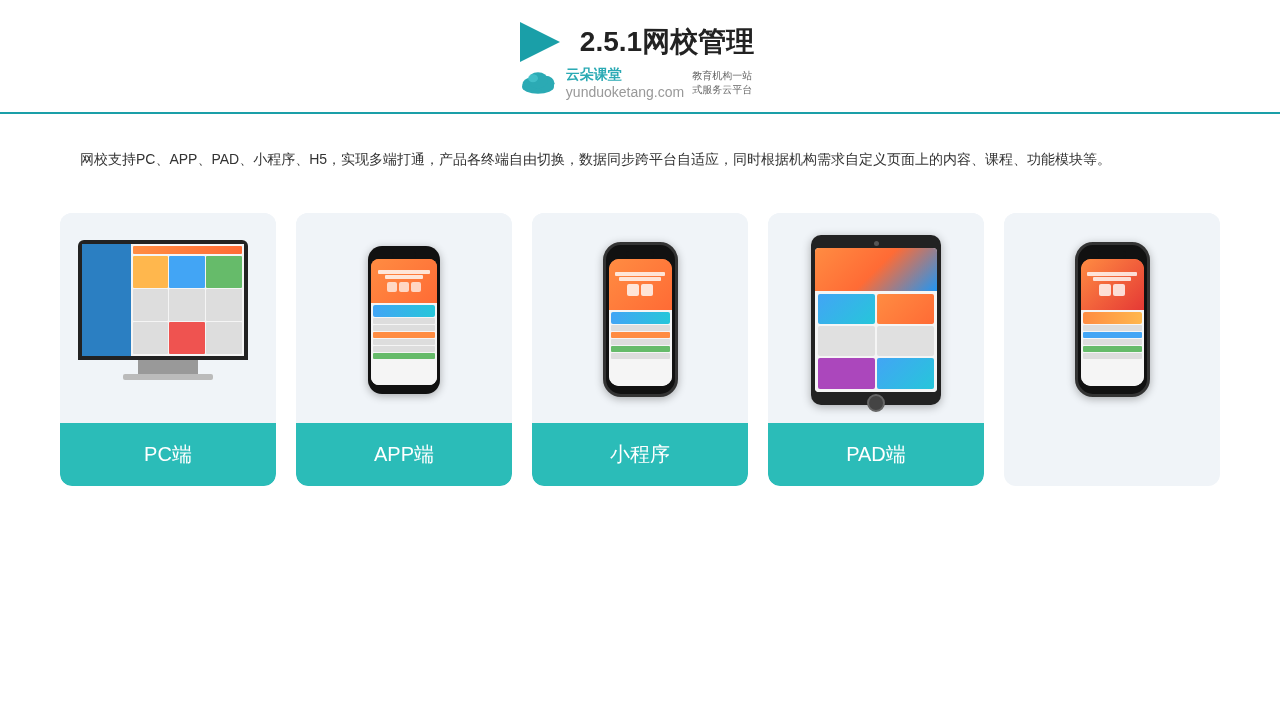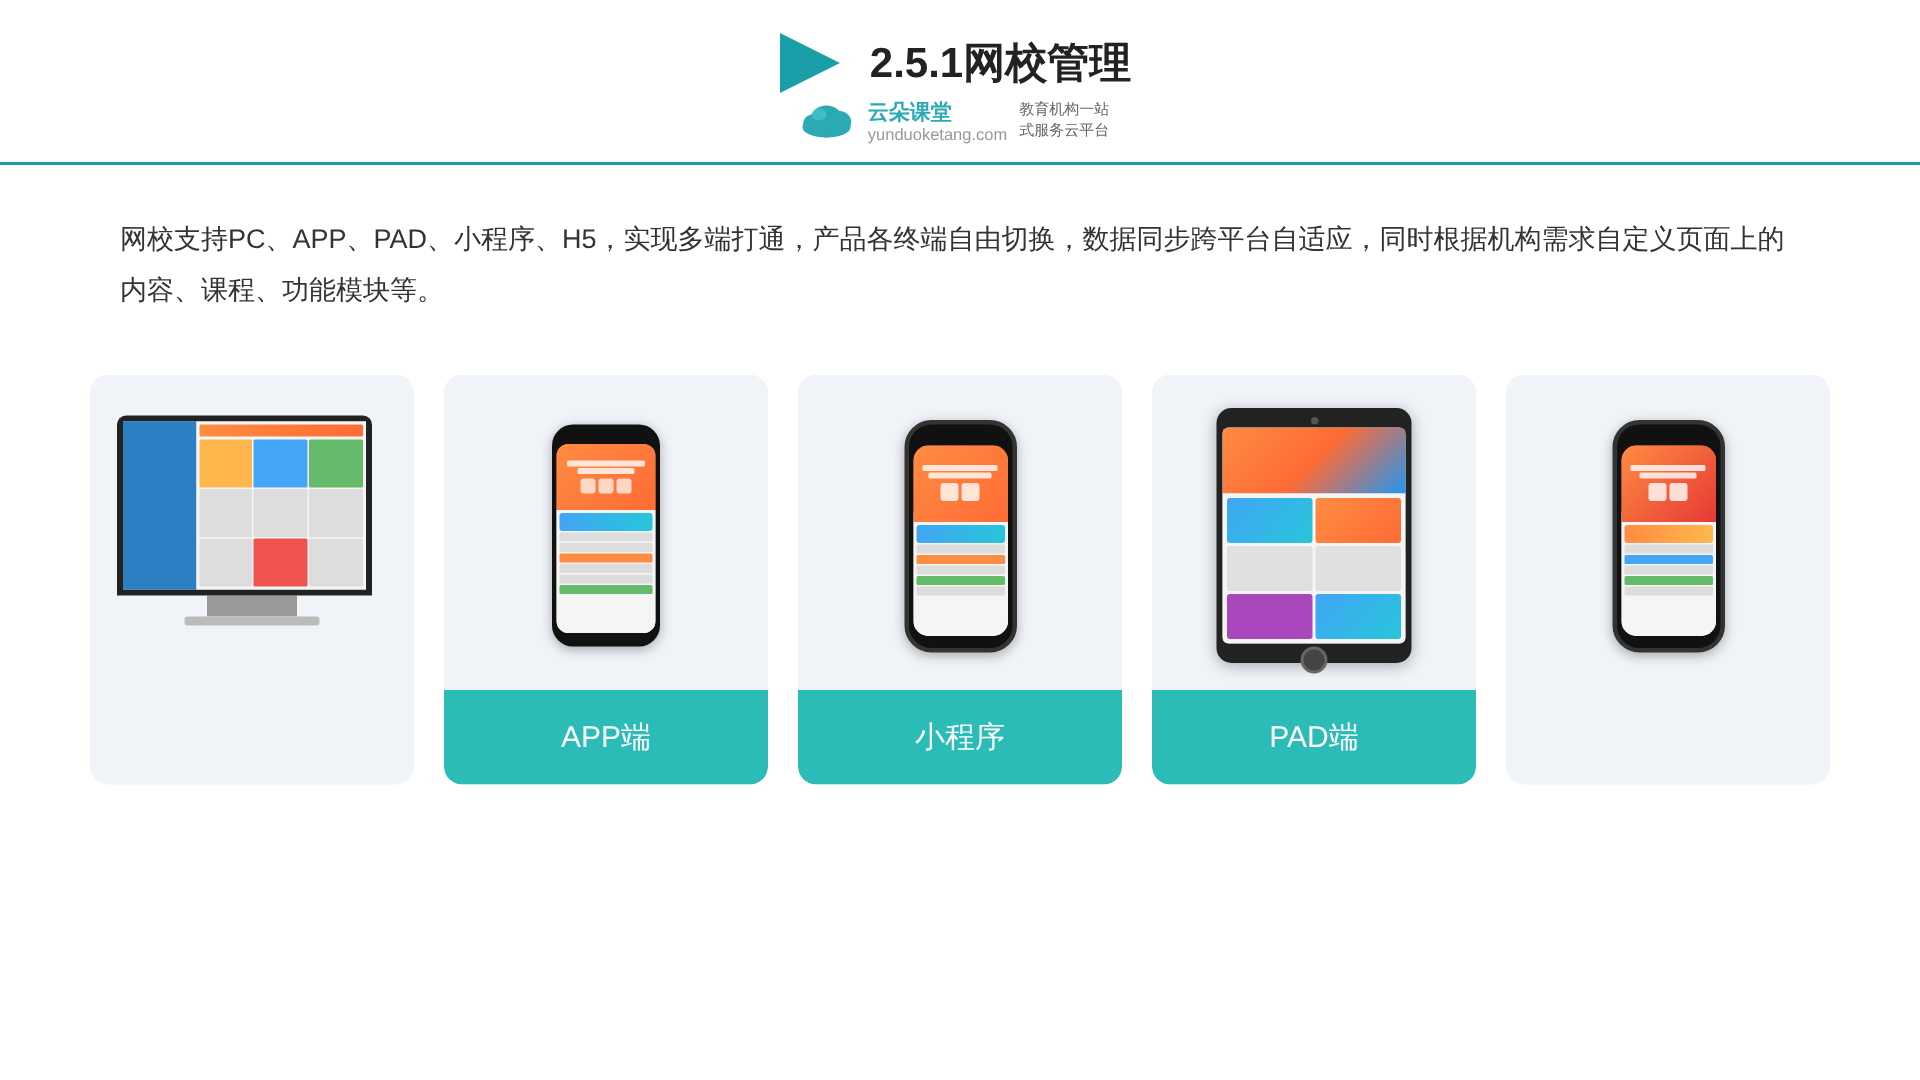--- a/index.html
+++ b/index.html
@@ -43,28 +43,28 @@
       font-size: 14px;
       color: #2baab4;
       font-weight: bold;
     }
     .logo-sub {
       font-size: 10px;
       color: #666;
       line-height: 1.4;
     }
     .logo-url {
-      font-size: 11px;
+      font-size: 14px;
       color: #999;
     }
 
     
     .description {
       padding: 32px 80px 20px 80px;
-      font-size: 18px;
+      font-size: 14px;
       color: #333;
       line-height: 1.9;
     }
 
     
     .cards-container {
       display: flex;
       gap: 20px;
       padding: 20px 60px 20px 60px;
       justify-content: center;
@@ -332,20 +332,21 @@
                 <div class="pc-mock-cell" style="background:#ef5350"></div>
                 <div class="pc-mock-cell"></div>
               </div>
             </div>
           </div>
         </div>
         <div class="pc-stand"></div>
         <div class="pc-base"></div>
       </div>
     </div>
+    <div class="card-label">PC端</div>
   </div>
 
   <div class="card">
     <div class="card-image-area">
       <div class="phone-mockup">
         <div class="phone-notch"></div>
         <div class="phone-screen">
           <div class="phone-screen-top">
             <div class="phone-screen-top-text"></div>
             <div class="phone-screen-top-text" style="width:60%"></div>

